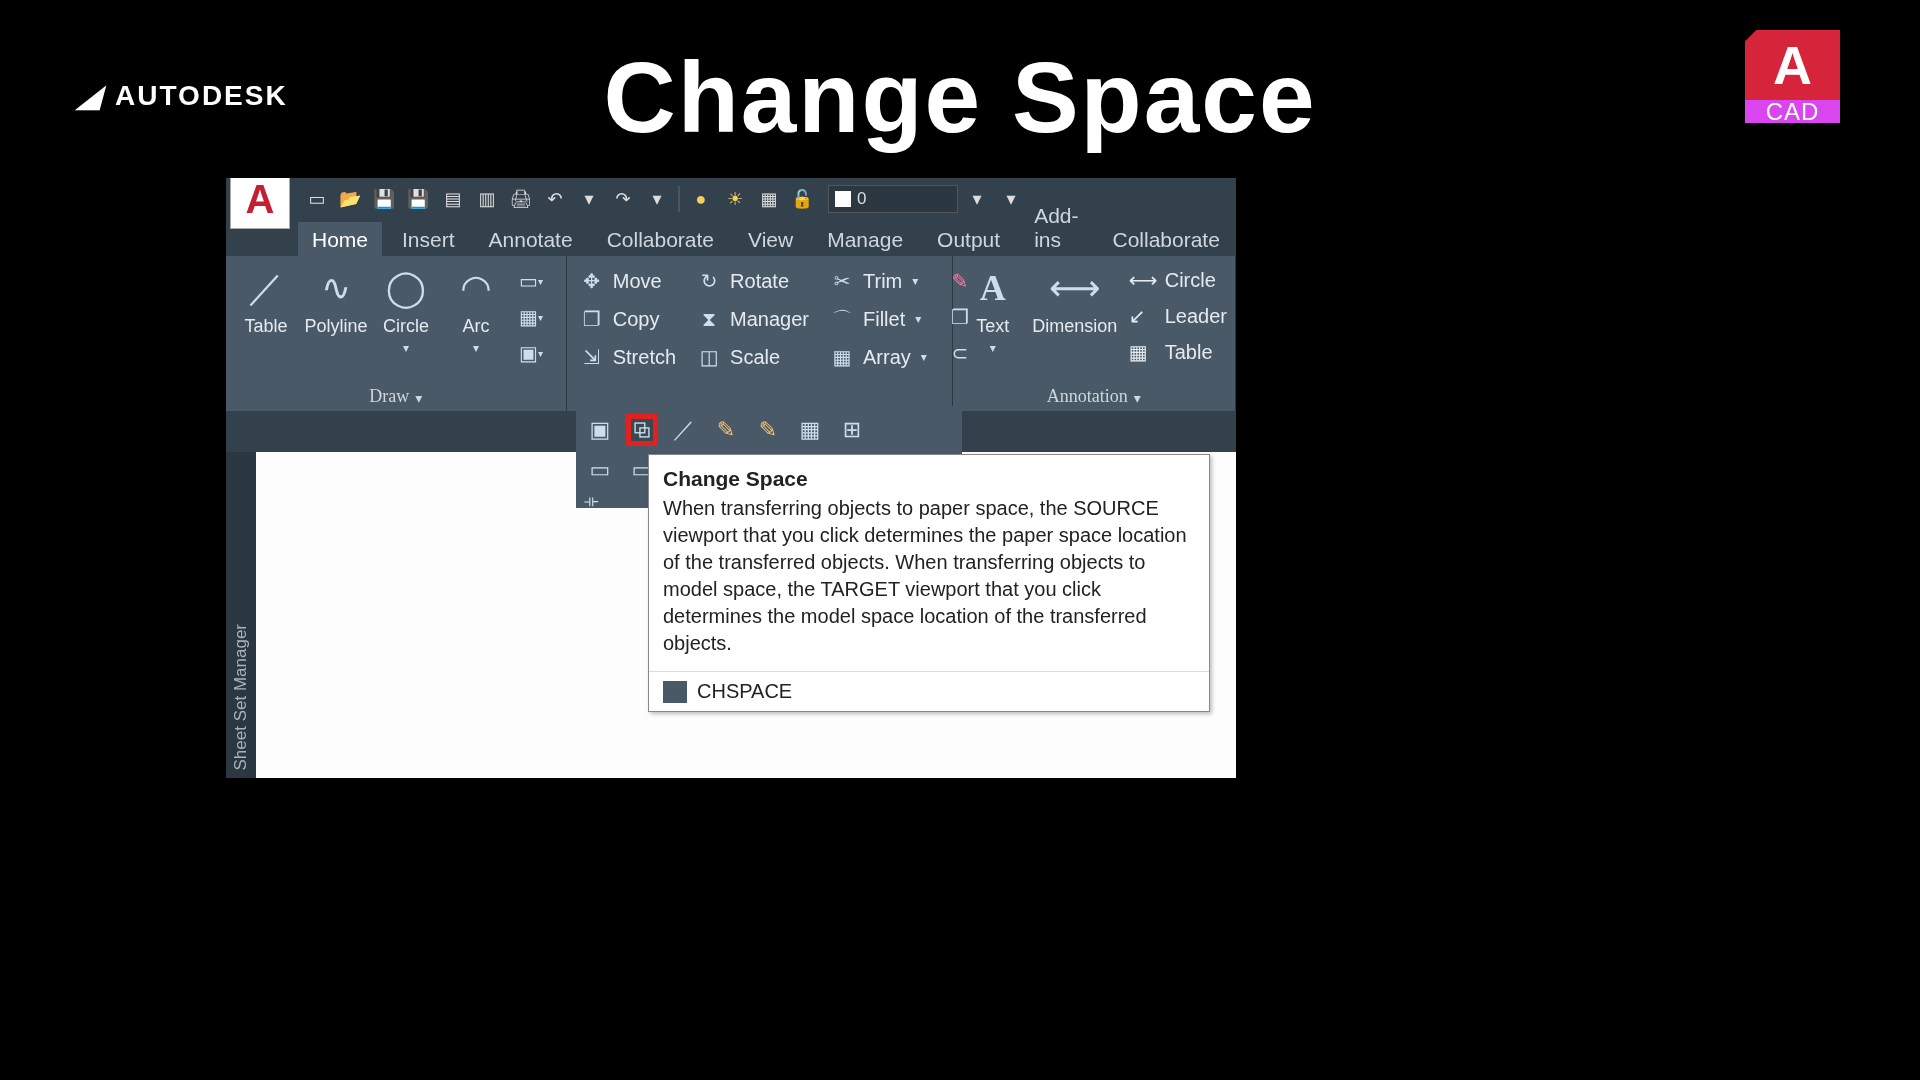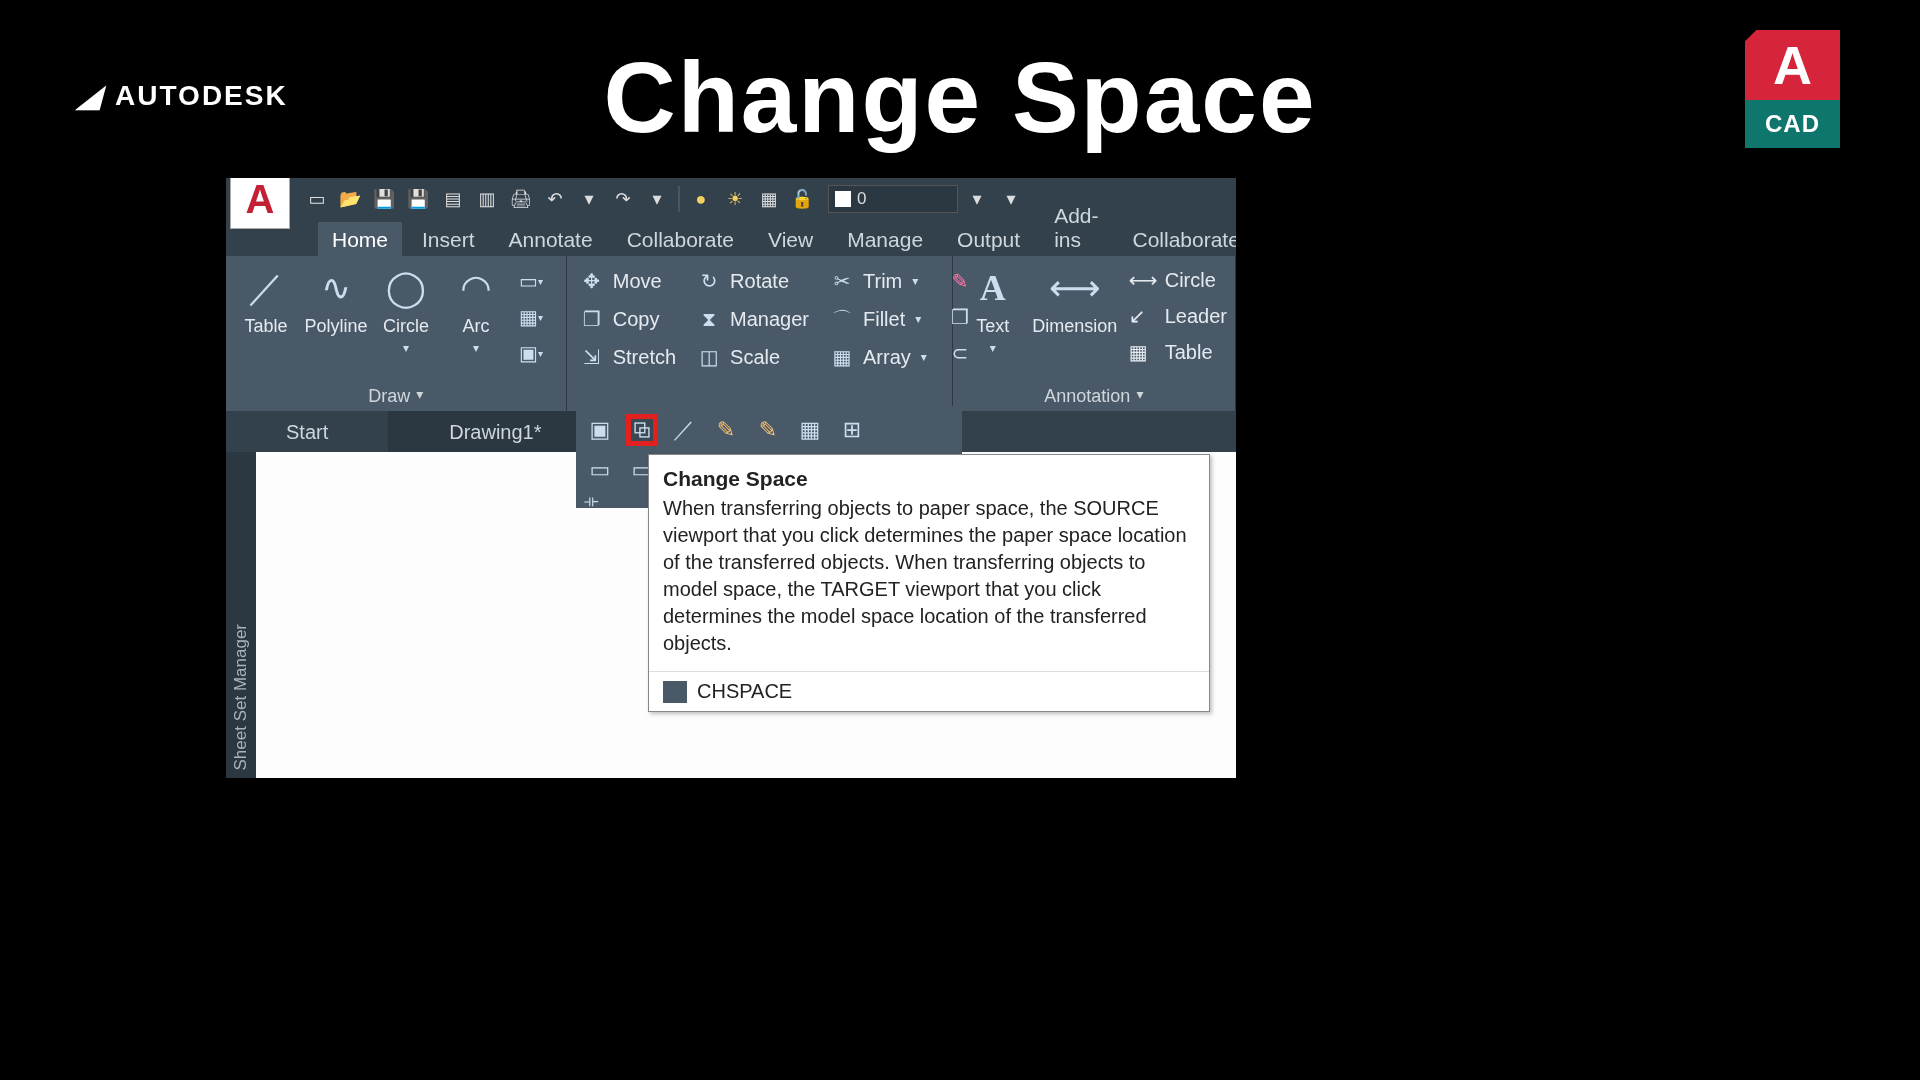--- a/index.html
+++ b/index.html
@@ -58,26 +58,26 @@
     display: flex;
     align-items: center;
     justify-content: center;
     color: #fff;
     font-size: 54px;
     font-weight: 900;
     position: relative;
     clip-path: polygon(12% 0, 100% 0, 100% 100%, 0 100%, 0 16%);
   }
   .cad-badge .bot {
-    background: #0f766e;
+    background: #d946ef;
     width: 95px;
-    height: 48px;
+    height: 23px;
     color: #fff;
     font-size: 24px;
-    font-weight: 700;
+    font-weight: 400;
     display:flex; align-items:center; justify-content:center;
     letter-spacing: 1px;
   }
   
   
   .window {
     position: absolute;
     left: 226px;
     top: 178px;
     width: 1010px;
@@ -124,35 +124,35 @@
   .tabs {
     height: 36px;
     background: #33414d;
     display:flex;align-items:flex-end;
     padding-left: 72px;
     gap: 6px;
     color:#cfd6dc;
     font-size: 21px;
   }
   .tabs .tab { padding: 6px 14px 4px; cursor:pointer;}
-  .tabs .tab.active { background:#4a5968; color:#fff;margin-left:20px;}
+  .tabs .tab.active { background:#4a5968; color:#fff;}
   
   
   .ribbon {
     background: #4a5968;
     display:flex;
     height: 155px;
   }
   .panel {
     border-right: 1px solid #2d3842;
     display:flex;flex-direction:column;
     padding: 4px 6px 0 6px;
   }
   .panel-body{flex:1;display:flex;align-items:flex-start;gap:2px;}
-  .panel-title{color:#cfd6dc;font-size:18px;text-align:center;padding:4px 0 4px;display:flex;justify-content:center;align-items:flex-start;gap:6px;}
+  .panel-title{color:#cfd6dc;font-size:18px;text-align:center;padding:4px 0 4px;display:flex;justify-content:center;align-items:flex-end;gap:6px;font-family:Liberation Serif, serif;}
   .panel-title .dd{font-size:14px;}
   
   .big {
     display:flex;flex-direction:column;align-items:center;justify-content:flex-start;
     padding: 4px 6px 0;color:#e4eaef;font-size:18px;gap:4px;
     width: 68px;
   }
   .big .ico{width:48px;height:48px;display:flex;align-items:center;justify-content:center;font-size:36px;color:#cde;}
   .big .lbl{font-size:18px;}
   
@@ -393,24 +393,20 @@
         </div>
       </div>
       <div class="panel-title">
         <span>Annotation</span>
           <span class="dd">▾</span>
       </div>
     </div>
 
   </div>
 
-  <div class="doctabs">
-    <div class="doctab">Start</div>
-    <div class="doctab active">Drawing1*</div>
-  </div>
 
   <div class="modify-ext">
     <div class="row">
       <div class="ico">▣</div>
       <div class="ico highlight">
         <svg width="26" height="26" viewBox="0 0 26 26">
             <rect x="3" y="3" width="14" height="14" fill="none" stroke="#cde" stroke-width="2"></rect>
             <rect x="10" y="10" width="13" height="13" fill="none" stroke="#cde" stroke-width="2"></rect>
           </svg>
       </div>

